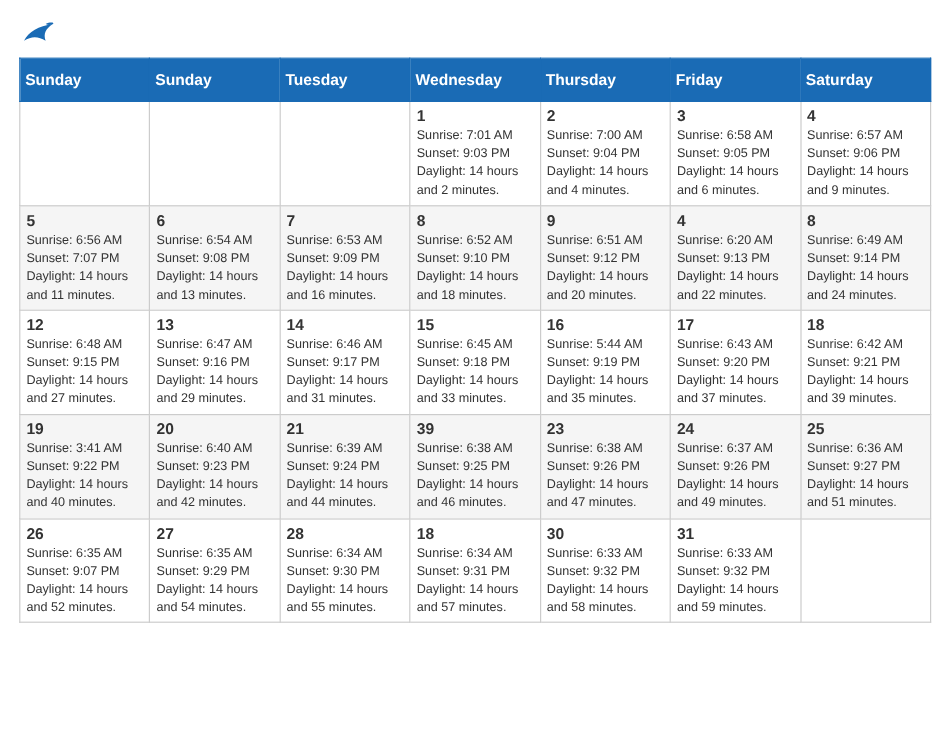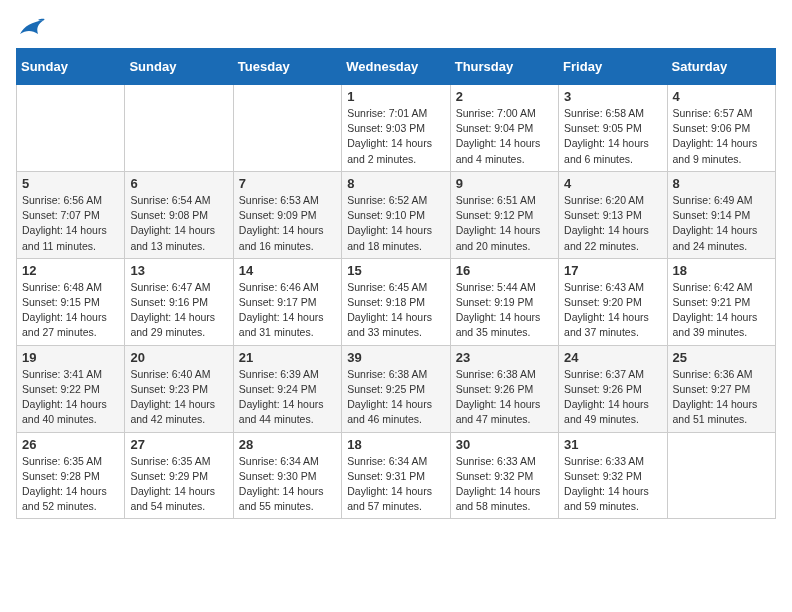--- a/index.html
+++ b/index.html
@@ -305,21 +305,21 @@
           <div class="cell-content">Sunrise: 6:36 AM
 Sunset: 9:27 PM
 Daylight: 14 hours
 and 51 minutes.</div>
         </td>
       </tr>
       <tr>
         <td>
           <span class="day-number">26</span>
           <div class="cell-content">Sunrise: 6:35 AM
-Sunset: 9:28 PM
+Sunset: 9:07 PM
 Daylight: 14 hours
 and 52 minutes.</div>
         </td>
         <td>
           <span class="day-number">27</span>
           <div class="cell-content">Sunrise: 6:35 AM
 Sunset: 9:29 PM
 Daylight: 14 hours
 and 54 minutes.</div>
         </td>

